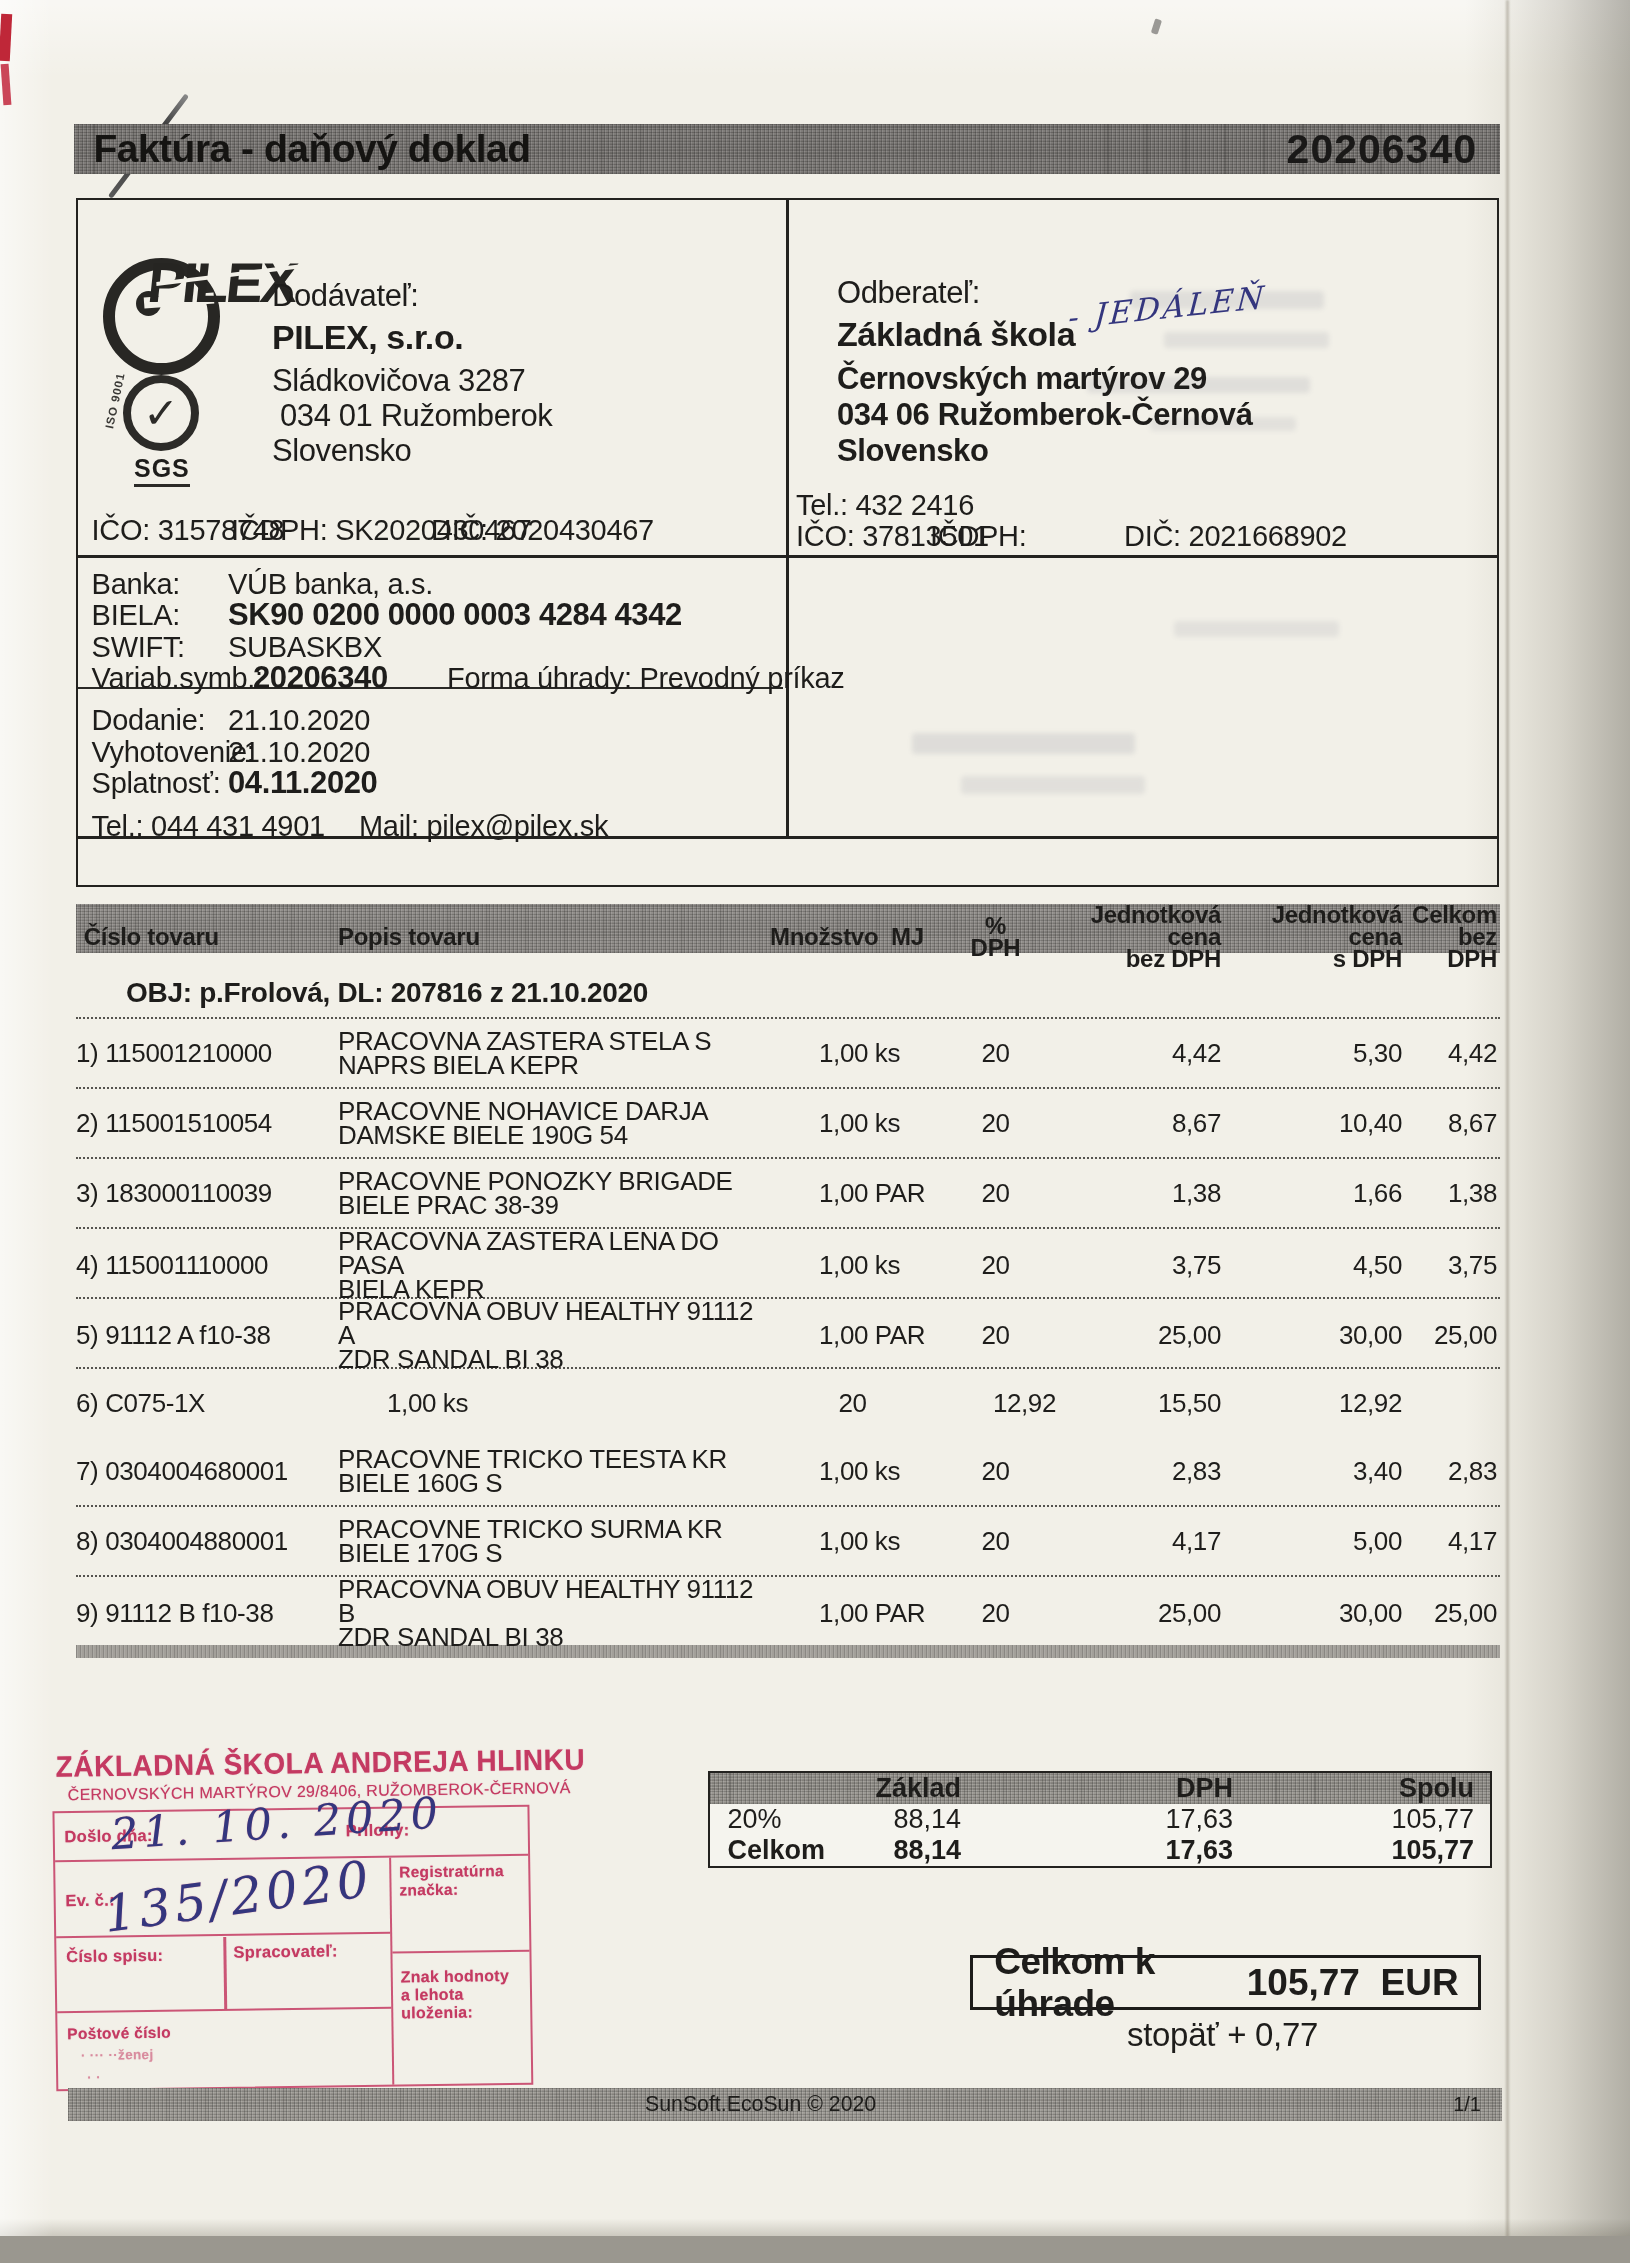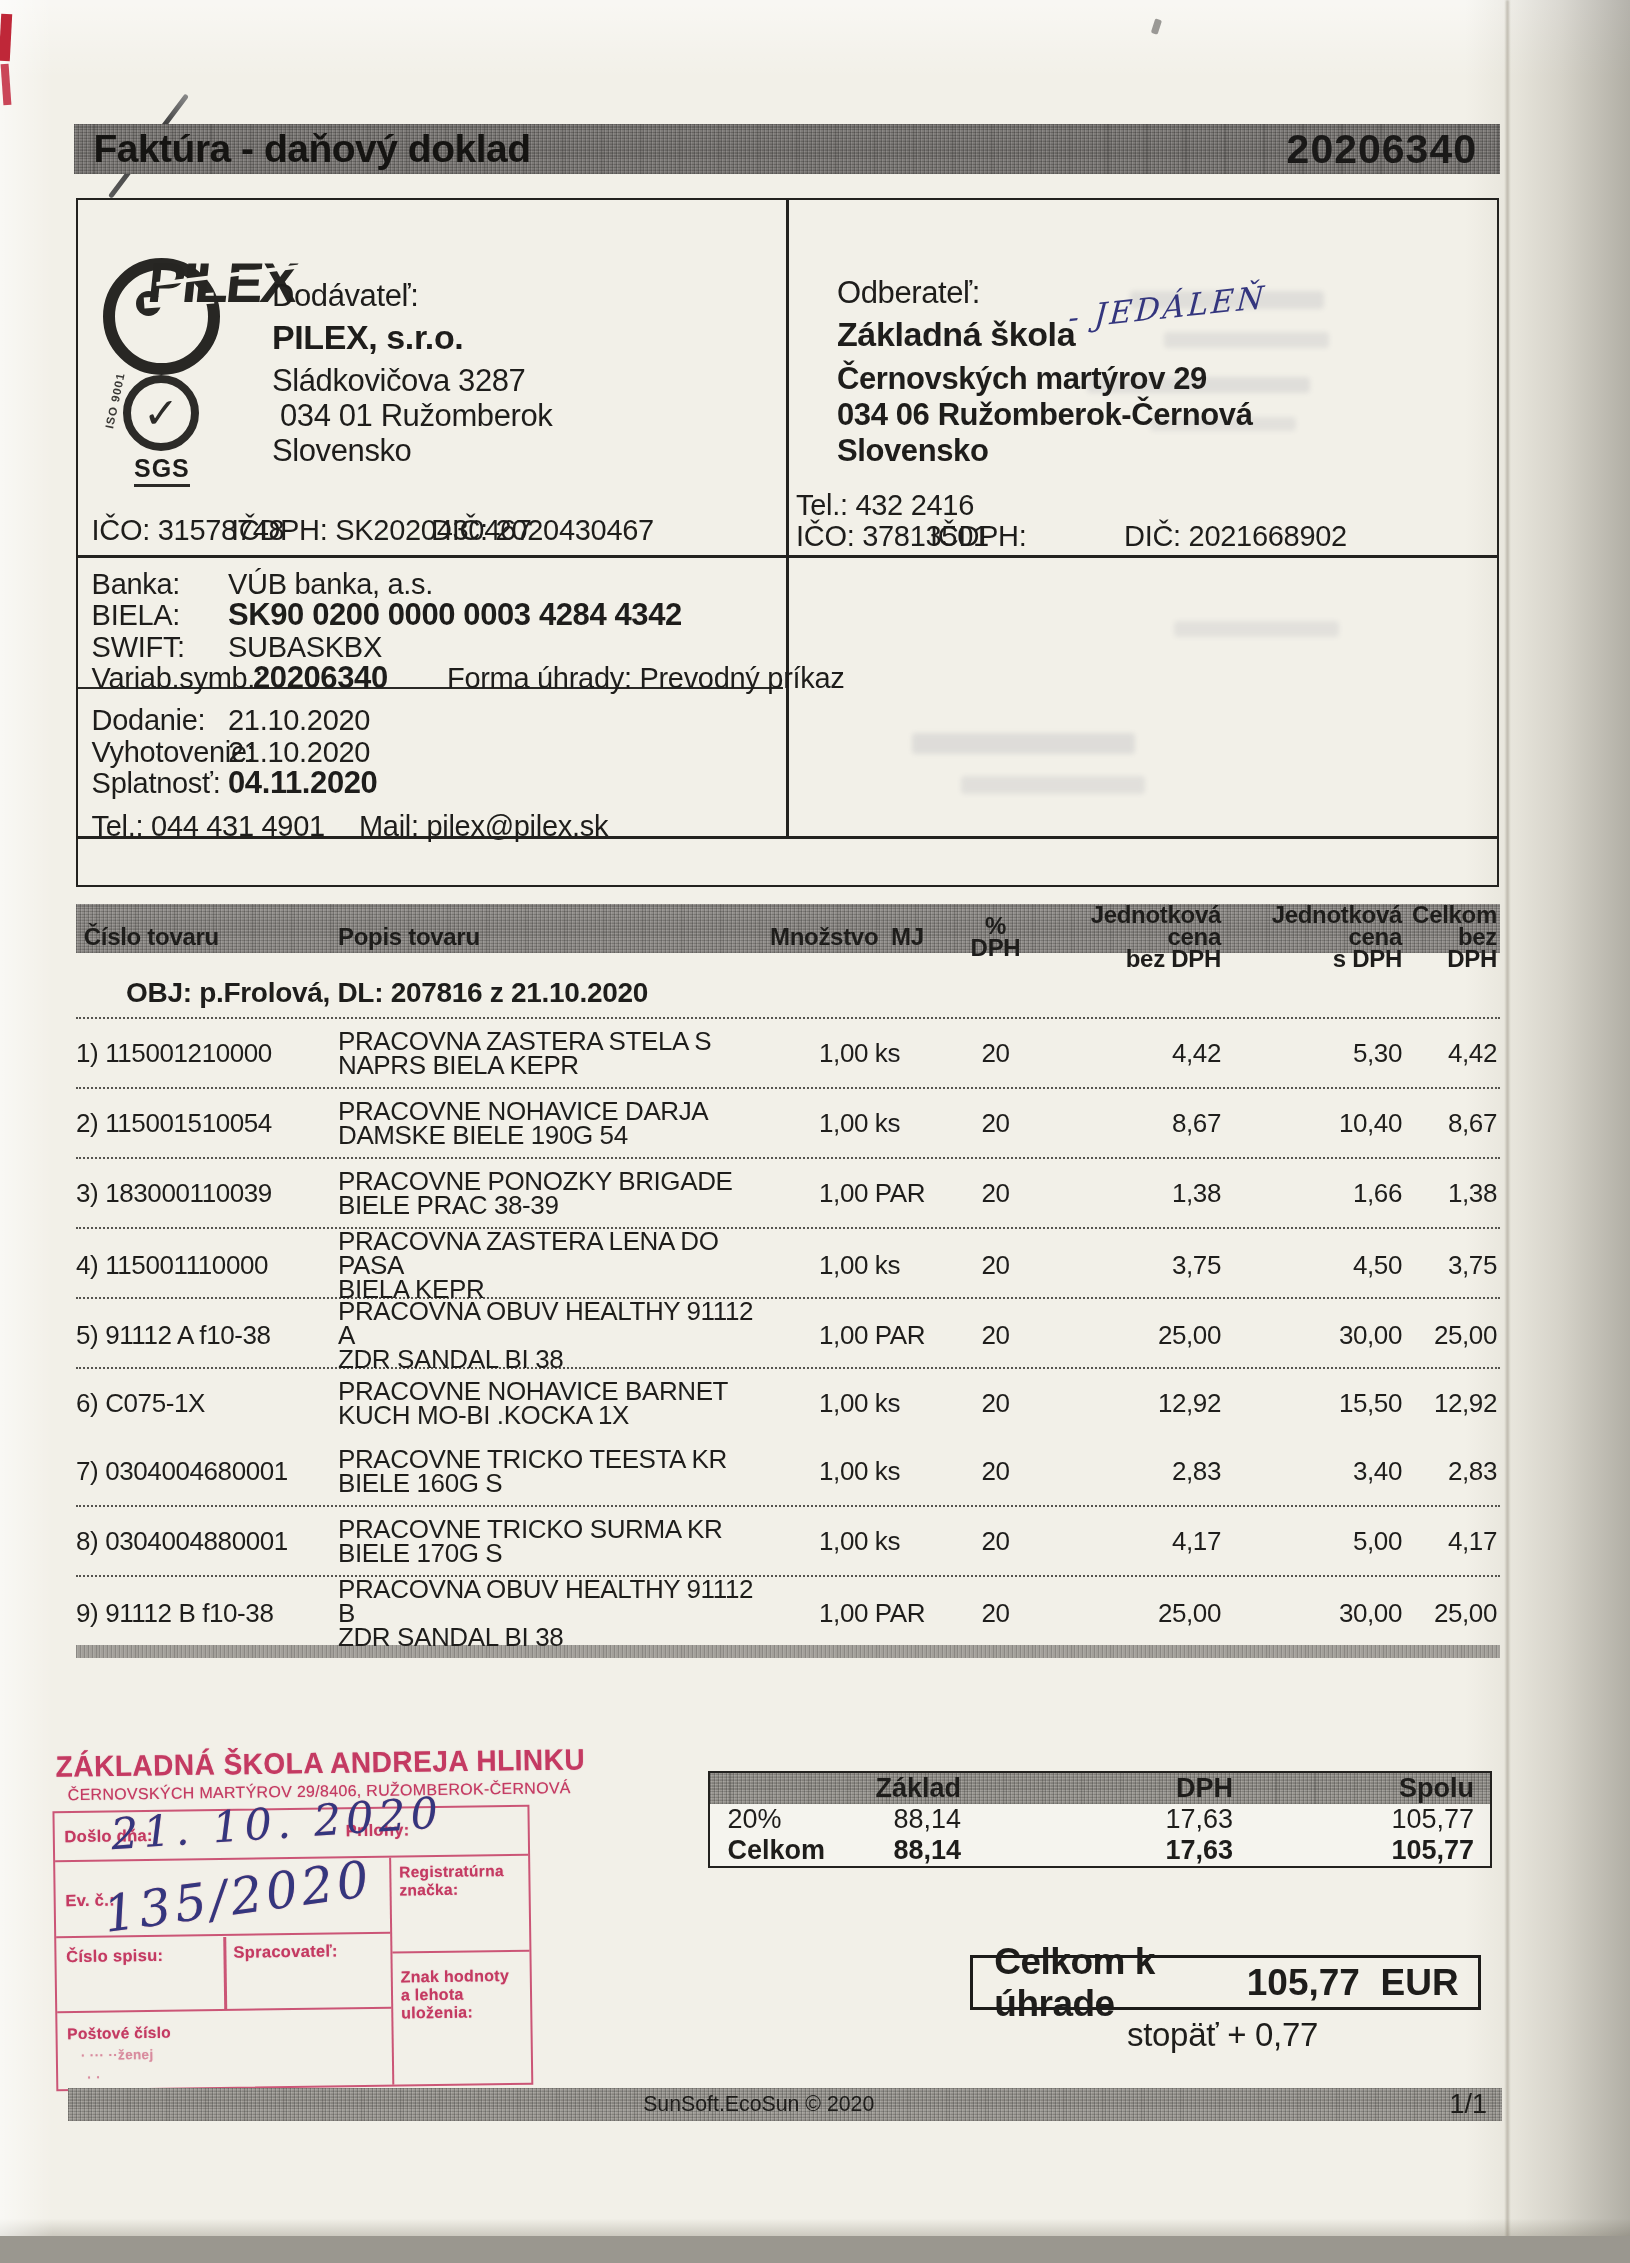--- a/index.html
+++ b/index.html
@@ -88,21 +88,21 @@
   .totalbox .lbl{font-size:37px;font-weight:bold;padding-left:21.3px;letter-spacing:-0.5px;}
   .totalbox .amt{font-size:37px;font-weight:bold;padding-right:19.4px;letter-spacing:0;}
   .words{left:970px;top:2016px;width:505px;text-align:center;font-size:33px;letter-spacing:-0.3px;}
   
   .footer{left:68px;top:2088px;width:1434px;height:33px;display:flex;align-items:center;background-color:#9b9892;color:#14131
 
 
 
 1;}
   .footer .mid{flex:1;text-align:center;font-size:21.3px;}
-  .footer .pg{font-size:27px;padding-right:15px;}
+  .footer .pg{font-size:20px;padding-right:21px;}
   
   .pen{left:146px;top:82px;width:4.9px;height:128px;background:linear-gradient(180deg,#8a8a8a,#303030 35%,#5a5a5a);transform:rotate(37deg);border-radius:2.9px;}
   .redmark1{left:0;top:13.6px;width:10.7px;height:47px;background:#bf2738;transform:rotate(3deg);}
   .redmark2{left:1.9px;top:64px;width:7.8px;height:41px;background:#c43247;transform:rotate(-4deg);opacity:.9;}
   .speck{left:1153px;top:19.4px;width:6.8px;height:14.6px;background:#4e4d4a;transform:rotate(18deg);opacity:.55;border-radius:1.9px;}
   .edgeline{left:1506px;top:0;width:2.9px;height:2264px;background:rgba(110,100,80,.35);filter:blur(1px);}
   .ghost{position:absolute;background:#5c6078;filter:blur(2.9px);border-radius:3.9px;}
 </style>
 </head>
 <body>
@@ -259,24 +259,20 @@
             <div>ZDR SANDAL BI 38</div>
           </div>
           <div class="c-qty">1,00 PAR</div>
           <div class="ha-c">20</div>
           <div class="ha-r">25,00</div>
           <div class="ha-r">30,00</div>
           <div class="ha-r">25,00</div>
         </div>
         <div class="item-row no-dot">
           <div class="c-num">6) C075-1X</div>
-          <div class="c-desc">
-            <div>PRACOVNE NOHAVICE BARNET</div>
-            <div>KUCH MO-BI .KOCKA 1X</div>
-          </div>
           <div class="c-qty">1,00 ks</div>
           <div class="ha-c">20</div>
           <div class="ha-r">12,92</div>
           <div class="ha-r">15,50</div>
           <div class="ha-r">12,92</div>
         </div>
         <div class="item-row">
           <div class="c-num">7) 0304004680001</div>
           <div class="c-desc">
             <div>PRACOVNE TRICKO TEESTA KR</div>

